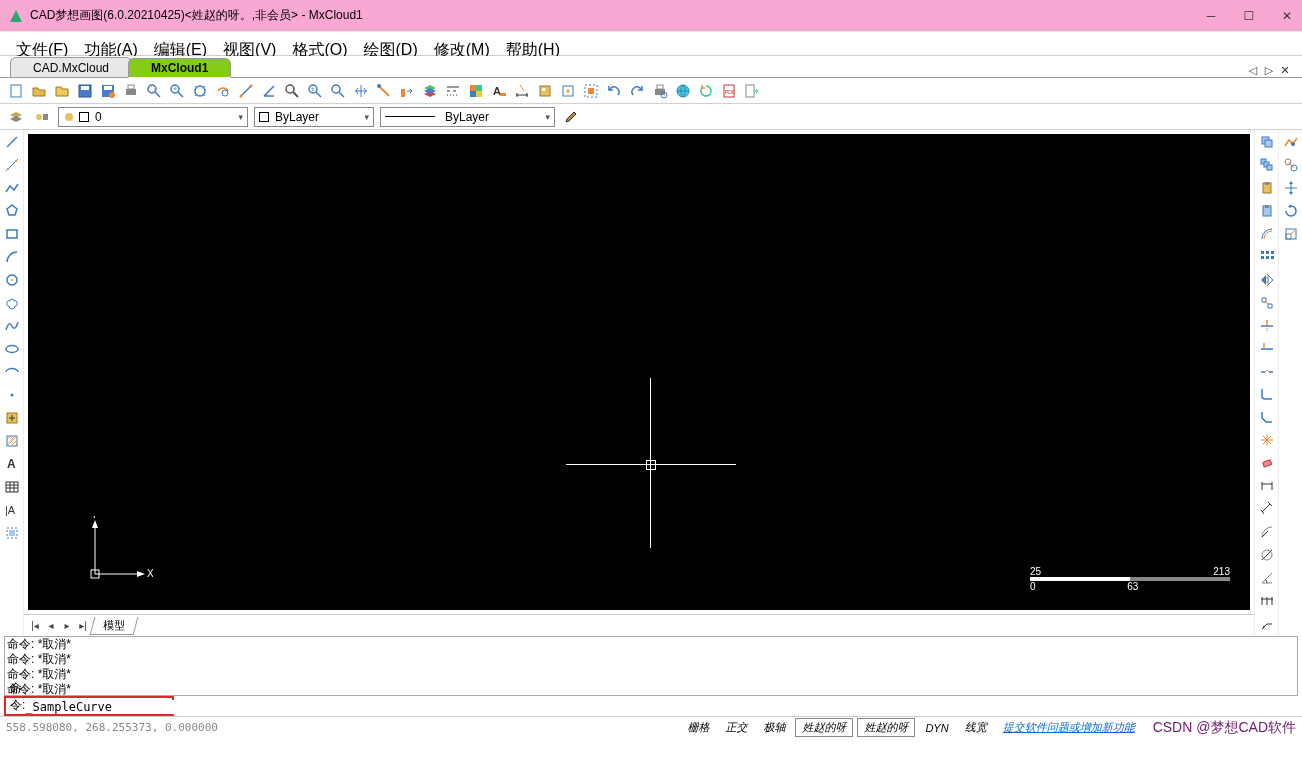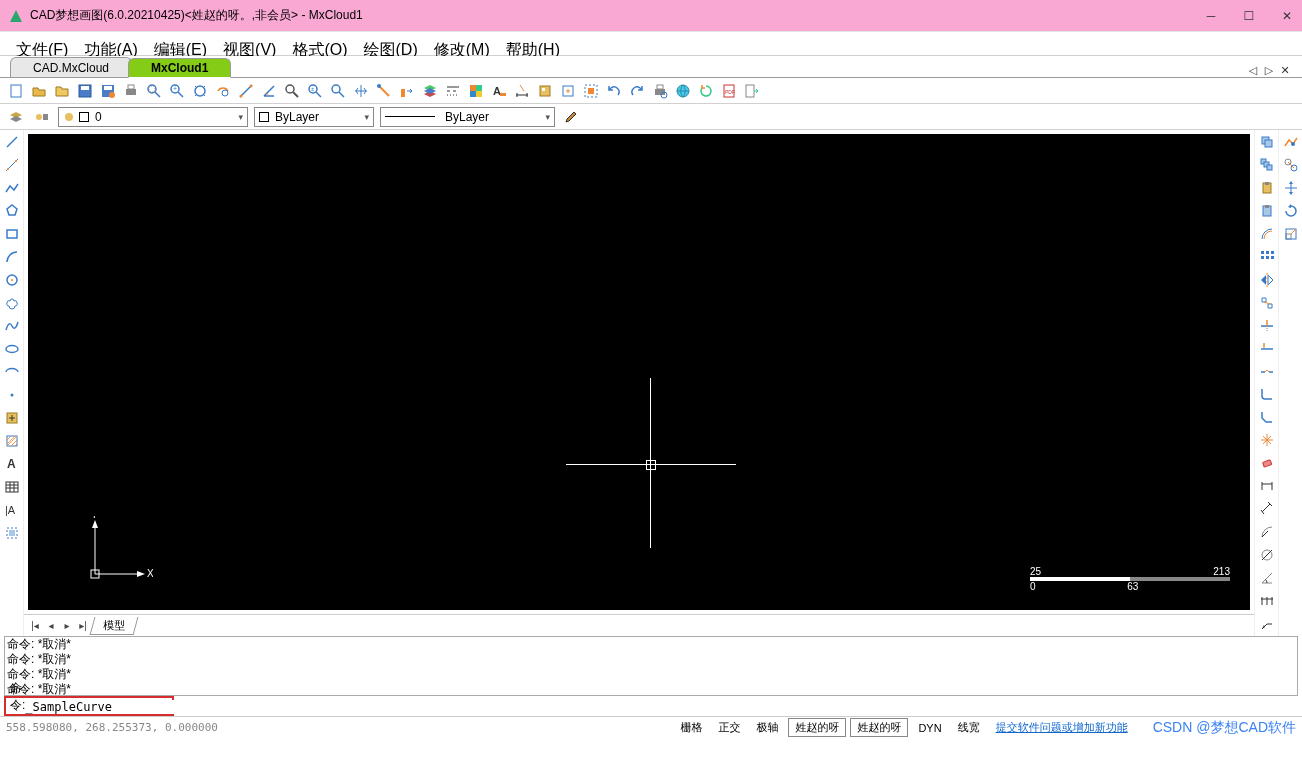--- a/index.html
+++ b/index.html
@@ -40,24 +40,24 @@
 .bottomtabs { height:22px; display:flex; align-items:center; padding:0 4px; border-top:1px solid #ccc; gap:2px;}
 .bottomtabs .sheet { padding:1px 10px; background:#fff; border:1px solid #999; border-top:none; font-size:11px; transform:skew(-15deg);}
 .bottomtabs .sheet span{ display:inline-block; transform:skew(15deg);}
 .bottomtabs .nav { width:14px; text-align:center; font-size:10px; color:#444;}
 .cmdpanel { height:60px; border:1px solid #aaa; margin:0 4px; background:#fff; font-family:"SimSun",monospace; font-size:12px; line-height:15px; padding:0 2px; overflow:hidden;}
 .cmdinput { height:20px; border:2px solid #d62c2c; margin:0 4px; display:flex; align-items:flex-end; padding:0 4px; font-family:"SimSun",monospace; font-size:12px; width:170px;}
 .cmdinput input { border:none; outline:none; font-family:inherit; font-size:inherit; flex:1;margin-top:10px;}
 .statusbar { height:22px; display:flex; align-items:center; padding:0 6px; font-size:11px; border-top:1px solid #ccc; gap:4px;}
 .statusbar .coord { color:#888; font-family:monospace;}
 .statusbar .spacer { flex:1;}
-.statusbar .sitem { padding:1px 6px;}
+.statusbar .sitem { padding:1px 6px;font-style:italic;}
 .statusbar .sitem.box { border:1px solid #888;}
 .statusbar .link { color:#1068cf; text-decoration:underline;}
-.statusbar .watermark { color:#3b82f6; font-size:14px; margin-left:15px;}
+.statusbar .watermark { color:#701a75; font-size:14px; margin-left:8px;}
 .rtool2 { width:24px; display:flex; flex-direction:column; padding:2px 0; gap:3px; align-items:center;}
 .rtrow { display:flex;}
 </style>
 </head>
 <body>
 
 <div class="titlebar">
   <svg class="logo" viewBox="0 0 16 16">
       <path d="M2 14 L8 2 L14 14 Z" fill="#2aa76f"></path>
     </svg>

